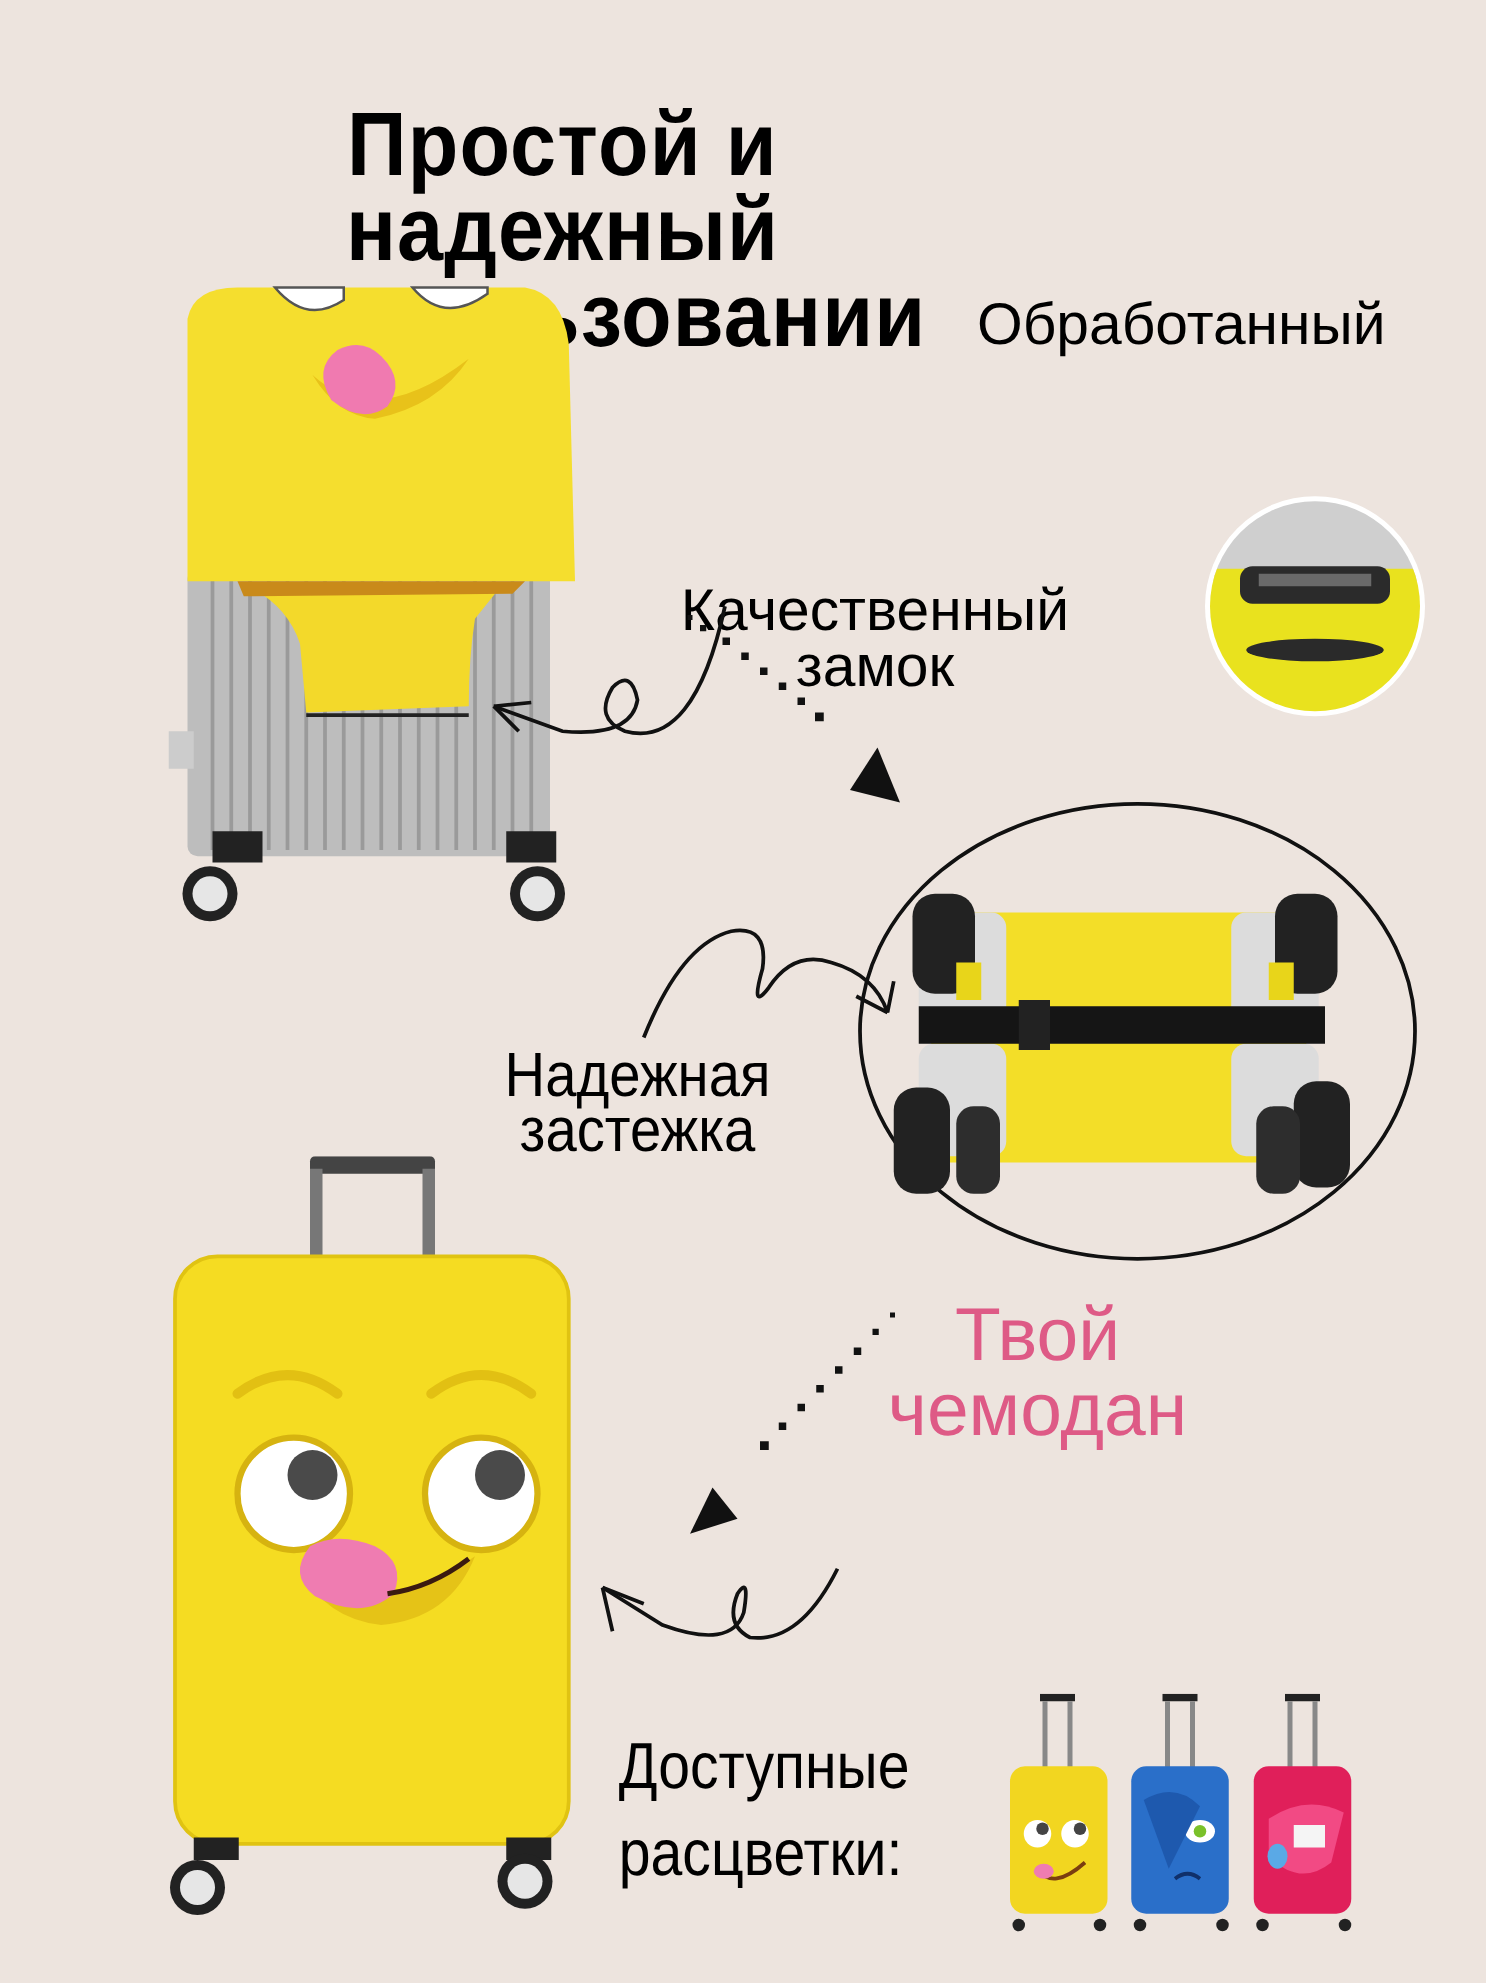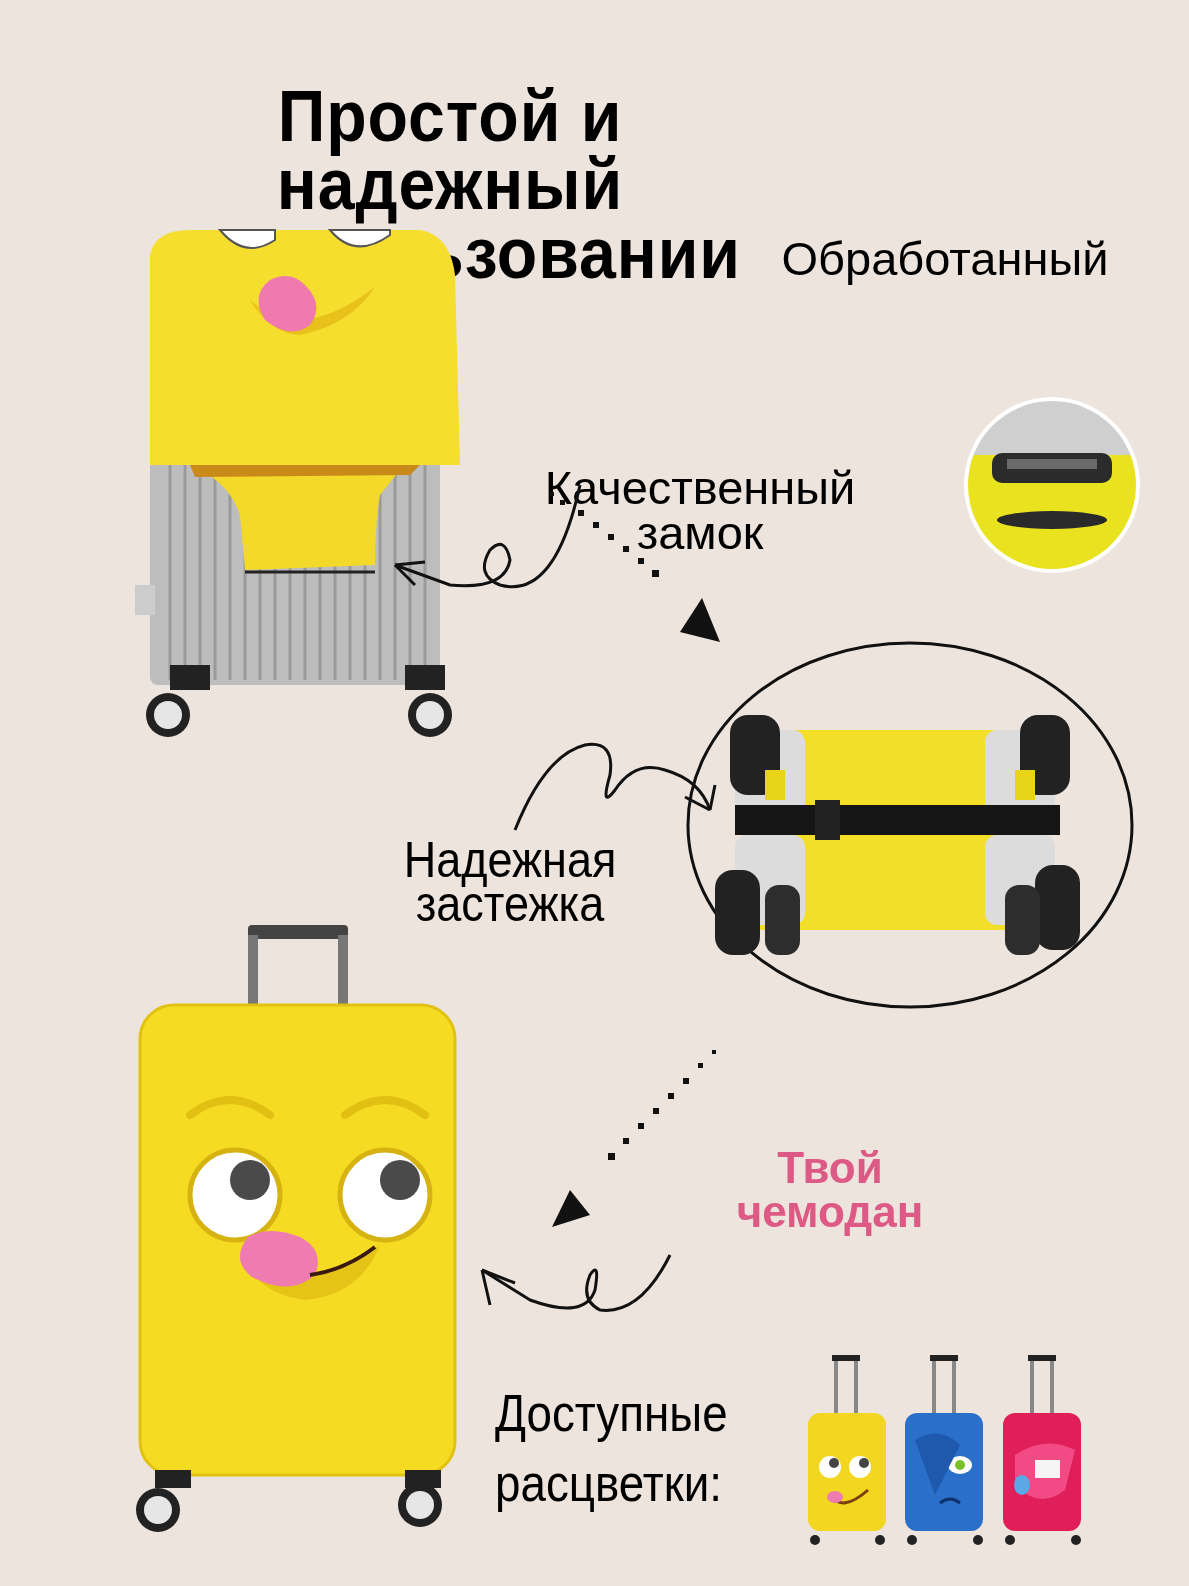--- a/index.html
+++ b/index.html
@@ -7,21 +7,21 @@
     width:1189px; height:1586px; position:relative; overflow:hidden;
     background:#ede4de;
     font-family:"Liberation Sans", sans-serif;
   }
   .abs { position:absolute; }
   .txt { color:#000; text-align:center; line-height:0.95; }
   .title { left:80px; top:82px; width:740px; font-size:72px; font-weight:bold; letter-spacing:1px; transform:scaleX(0.92); transform-origin:center; }
   .lbl-edge { left:715px; top:235px; width:460px; font-size:47px; line-height:1.0; }
   .lbl-lock { left:500px; top:430px; width:400px; font-size:47px; line-height:0.95;margin-top:36px; }
   .lbl-strap { left:370px; top:838px; width:280px; font-size:50px; line-height:0.88; transform:scaleX(0.9); }
-  .lbl-bright { left:670px; top:1146px; width:320px; font-size:44px; font-weight:bold; color:#de5a86; line-height:1.0; }
+  .lbl-bright { left:670px; top:1038px; width:320px; font-size:60px; font-weight:normal; color:#de5a86; line-height:1.0; }
   .lbl-colors { left:495px; top:1378px; width:300px; font-size:52px; line-height:1.35; transform:scaleX(0.88); transform-origin:left; text-align:left; }
   svg { display:block; }
 </style>
 </head>
 <body>
 
 <div class="abs txt title">
   <div>Простой и надежный</div>
   <div>в использовании</div>
 </div>

